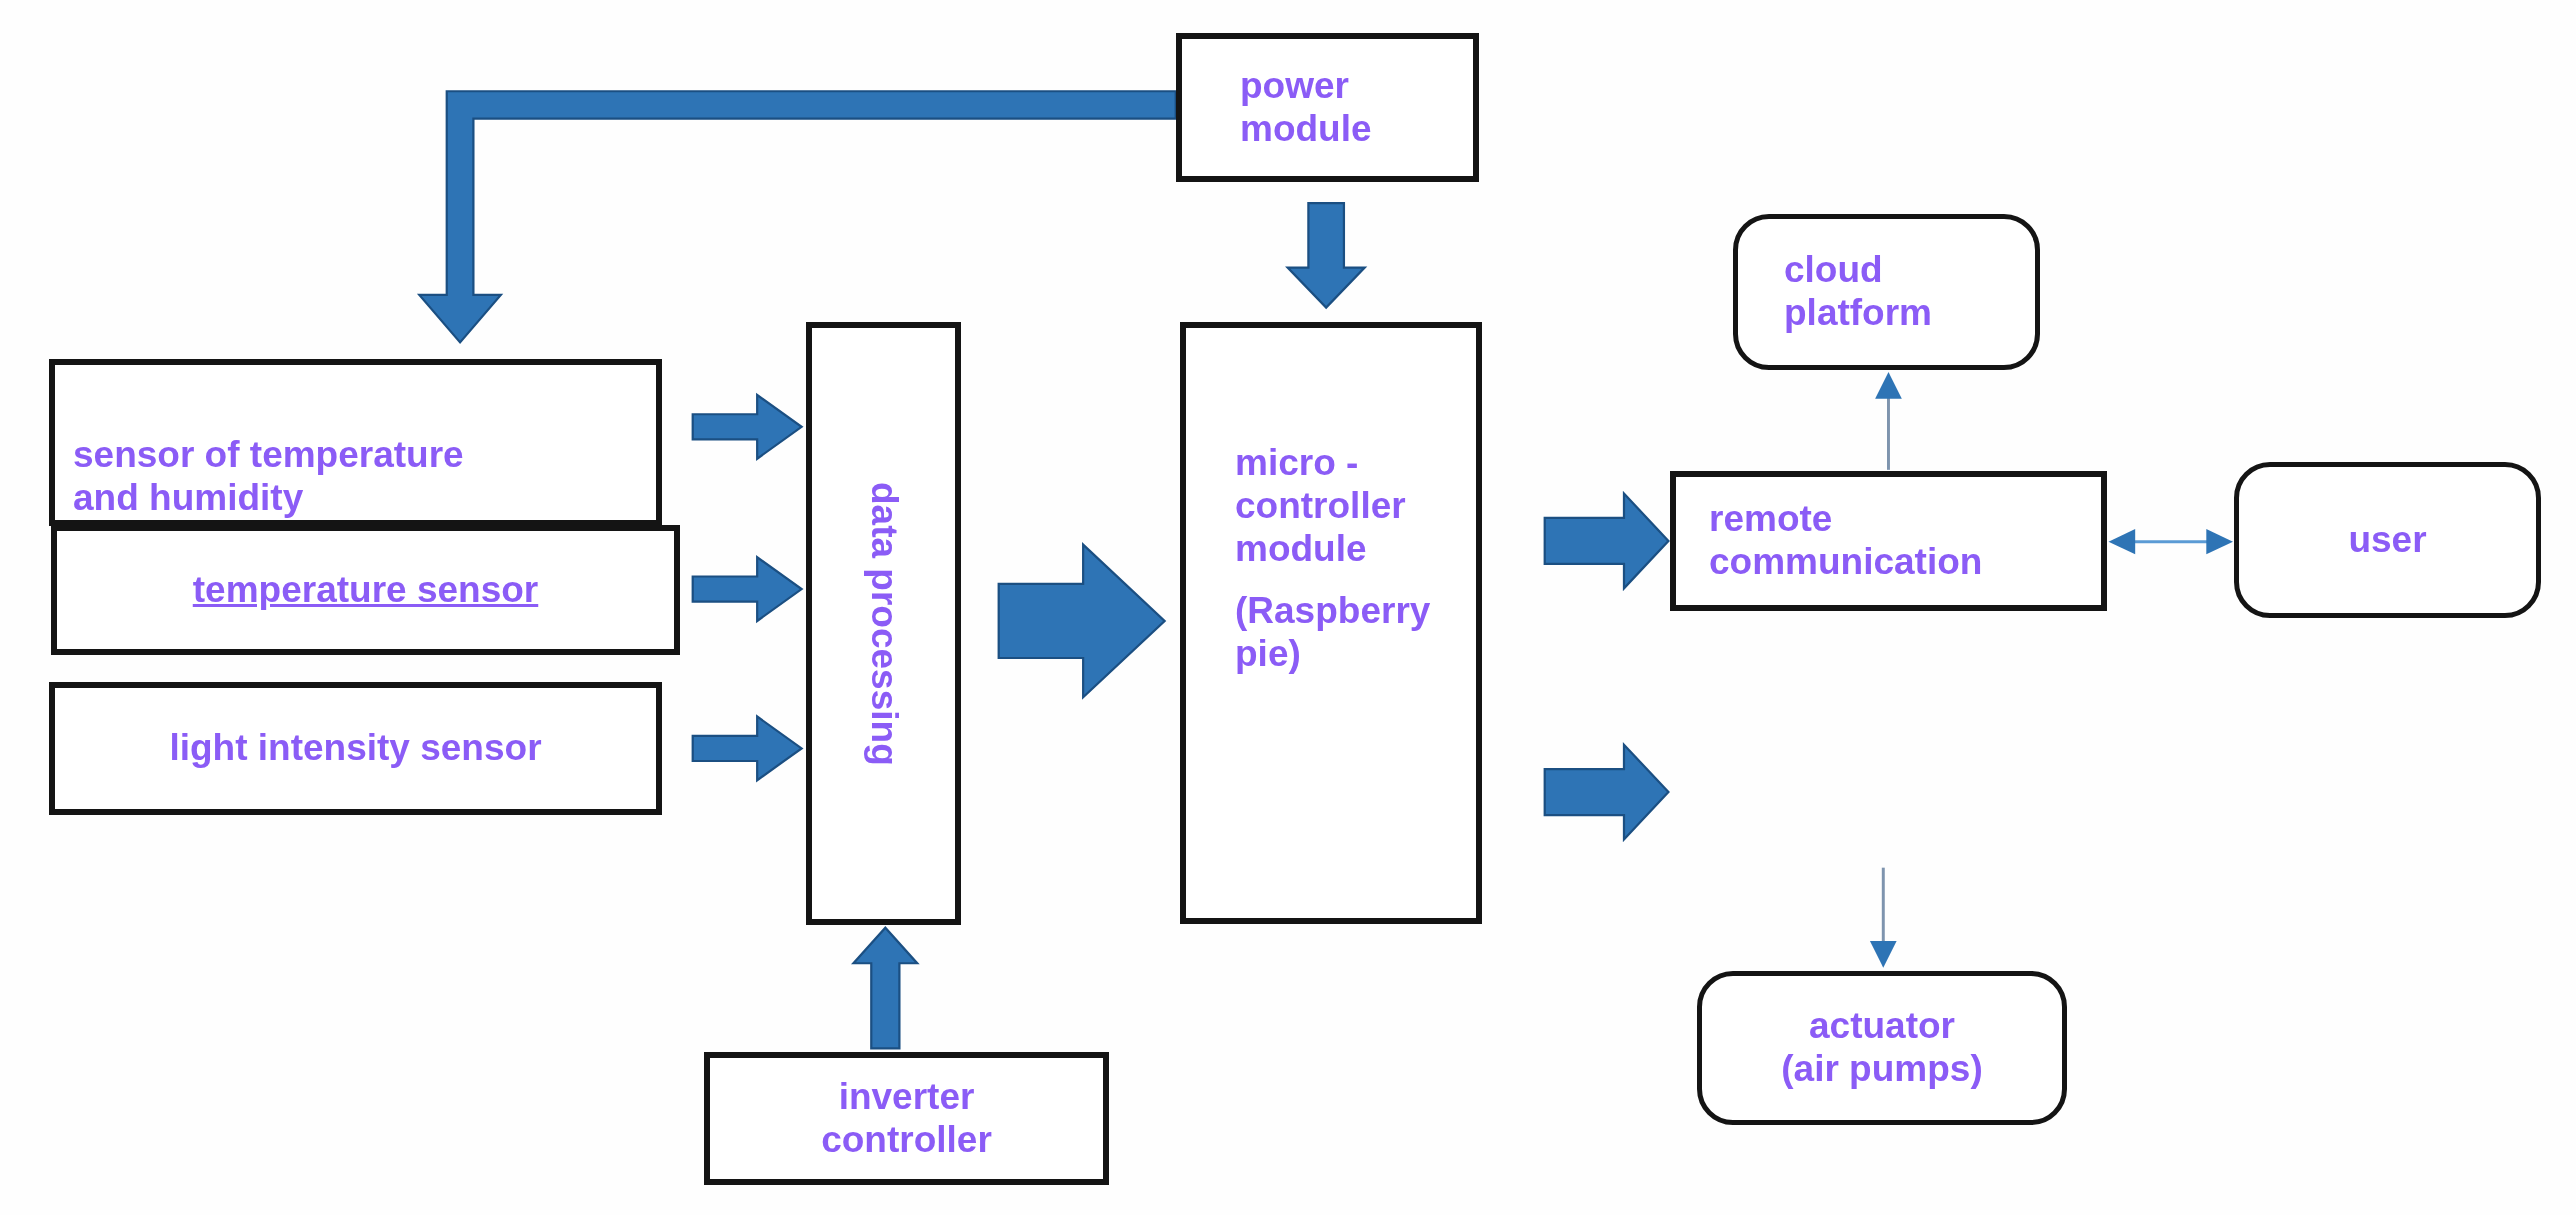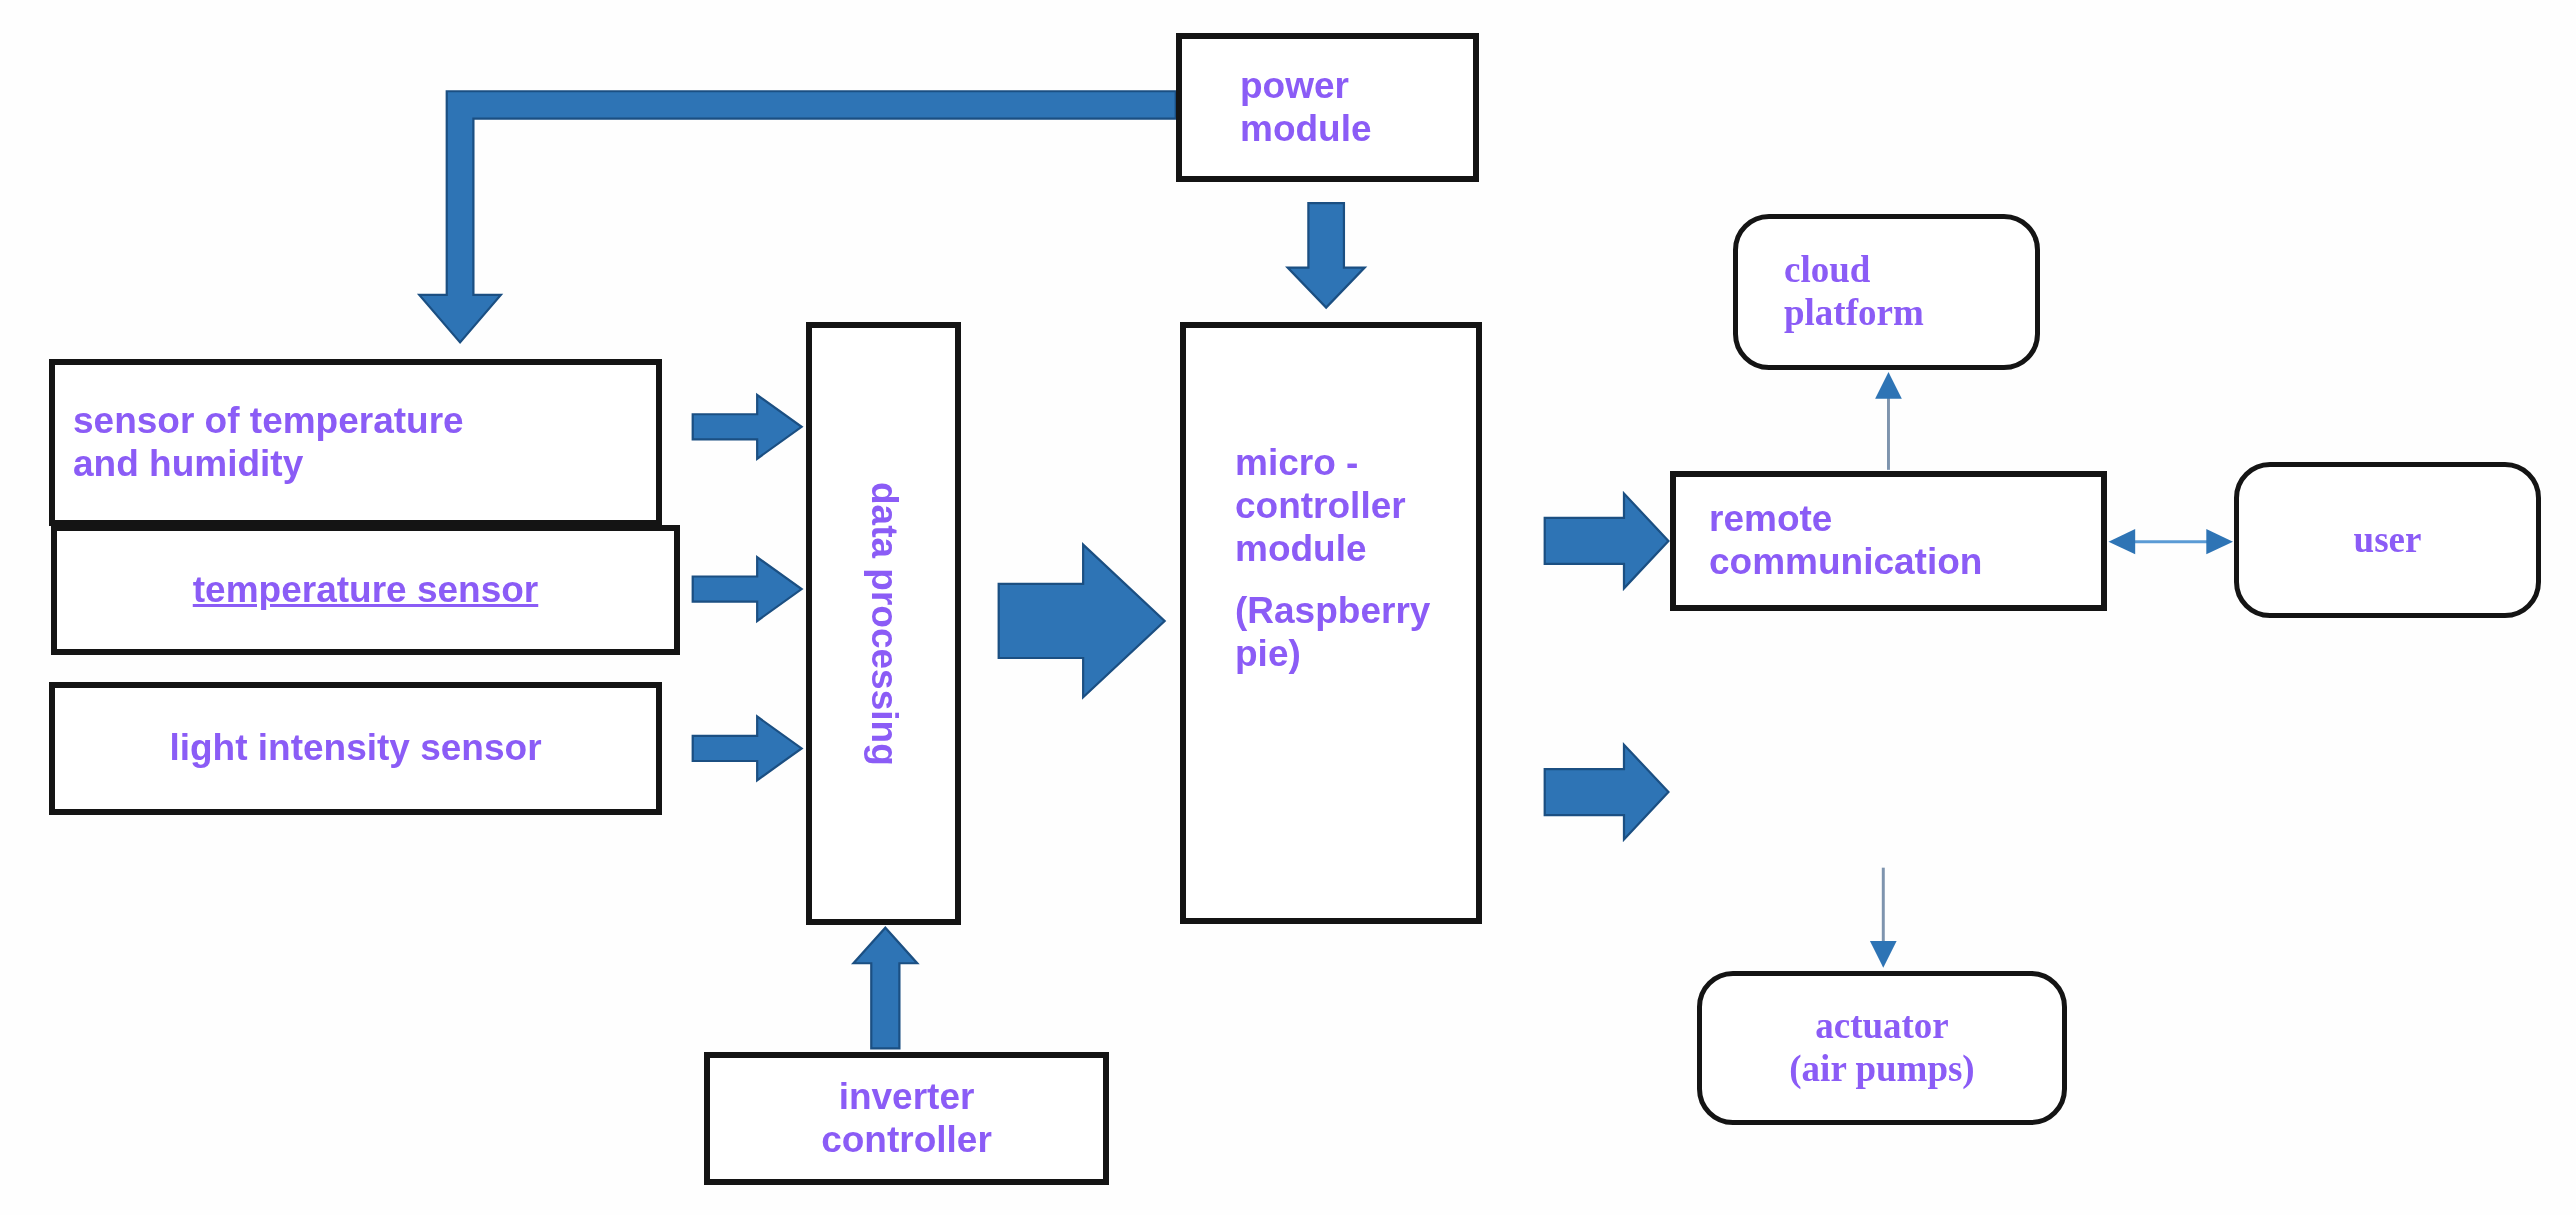--- a/index.html
+++ b/index.html
@@ -17,21 +17,21 @@
   .duoline{stroke:var(--double-line,#5B9BD5);stroke-width:4;fill:none;}
   .box{
     position:absolute;
     background:#ffffff;
     border:6px solid var(--border,#141414);
     box-sizing:border-box;
     display:flex;flex-direction:column;justify-content:center;align-items:center;
     color:#8b5cf6;font-weight:bold;font-size:37px;line-height:1.16;
     white-space:pre-line;text-align:center;
   }
-  .rounded{border-radius:36px;border-width:5.2px;font-family:Liberation Serif, serif;}
+  .rounded{border-radius:36px;border-width:5.2px;}
   .left-text{align-items:flex-start;text-align:left;}
   .label{white-space:pre-line;}
   .vertical .label{
     writing-mode:vertical-rl;
   }
   .micro{justify-content:flex-start;padding-top:114px;}
   .micro .sublabel{margin-top:19px;white-space:pre-line;}
 </style>
 </head>
 <body>
@@ -67,21 +67,21 @@
 
     <line class="thinline" x1="2542" y1="1171" x2="2542" y2="1285"></line>
     <polygon class="head" points="2542,1306 2560,1270 2524,1270"></polygon>
   </svg>
 
   <div class="box left-text" style="left:1176px;top:33px;width:303px;height:149px;padding-left:58px;">
     <span class="label">power
 module</span>
   </div>
 
-  <div class="box left-text" style="left:49px;top:359px;width:613px;height:167px;padding-left:18px;border-width:6.7px;">
+  <div class="box left-text" style="left:49px;top:359px;width:613px;height:167px;padding-left:18px;border-width:6.7px;justify-content:flex-end;">
     <span class="label">sensor of temperature
 and humidity</span>
   </div>
 
   <div class="box" style="left:51px;top:525px;width:629px;height:130px;border-width:6.7px;text-decoration:underline;">
     <span class="label">temperature sensor</span>
   </div>
 
   <div class="box" style="left:49px;top:682px;width:613px;height:133px;border-width:6.7px;">
     <span class="label">light intensity sensor</span>

